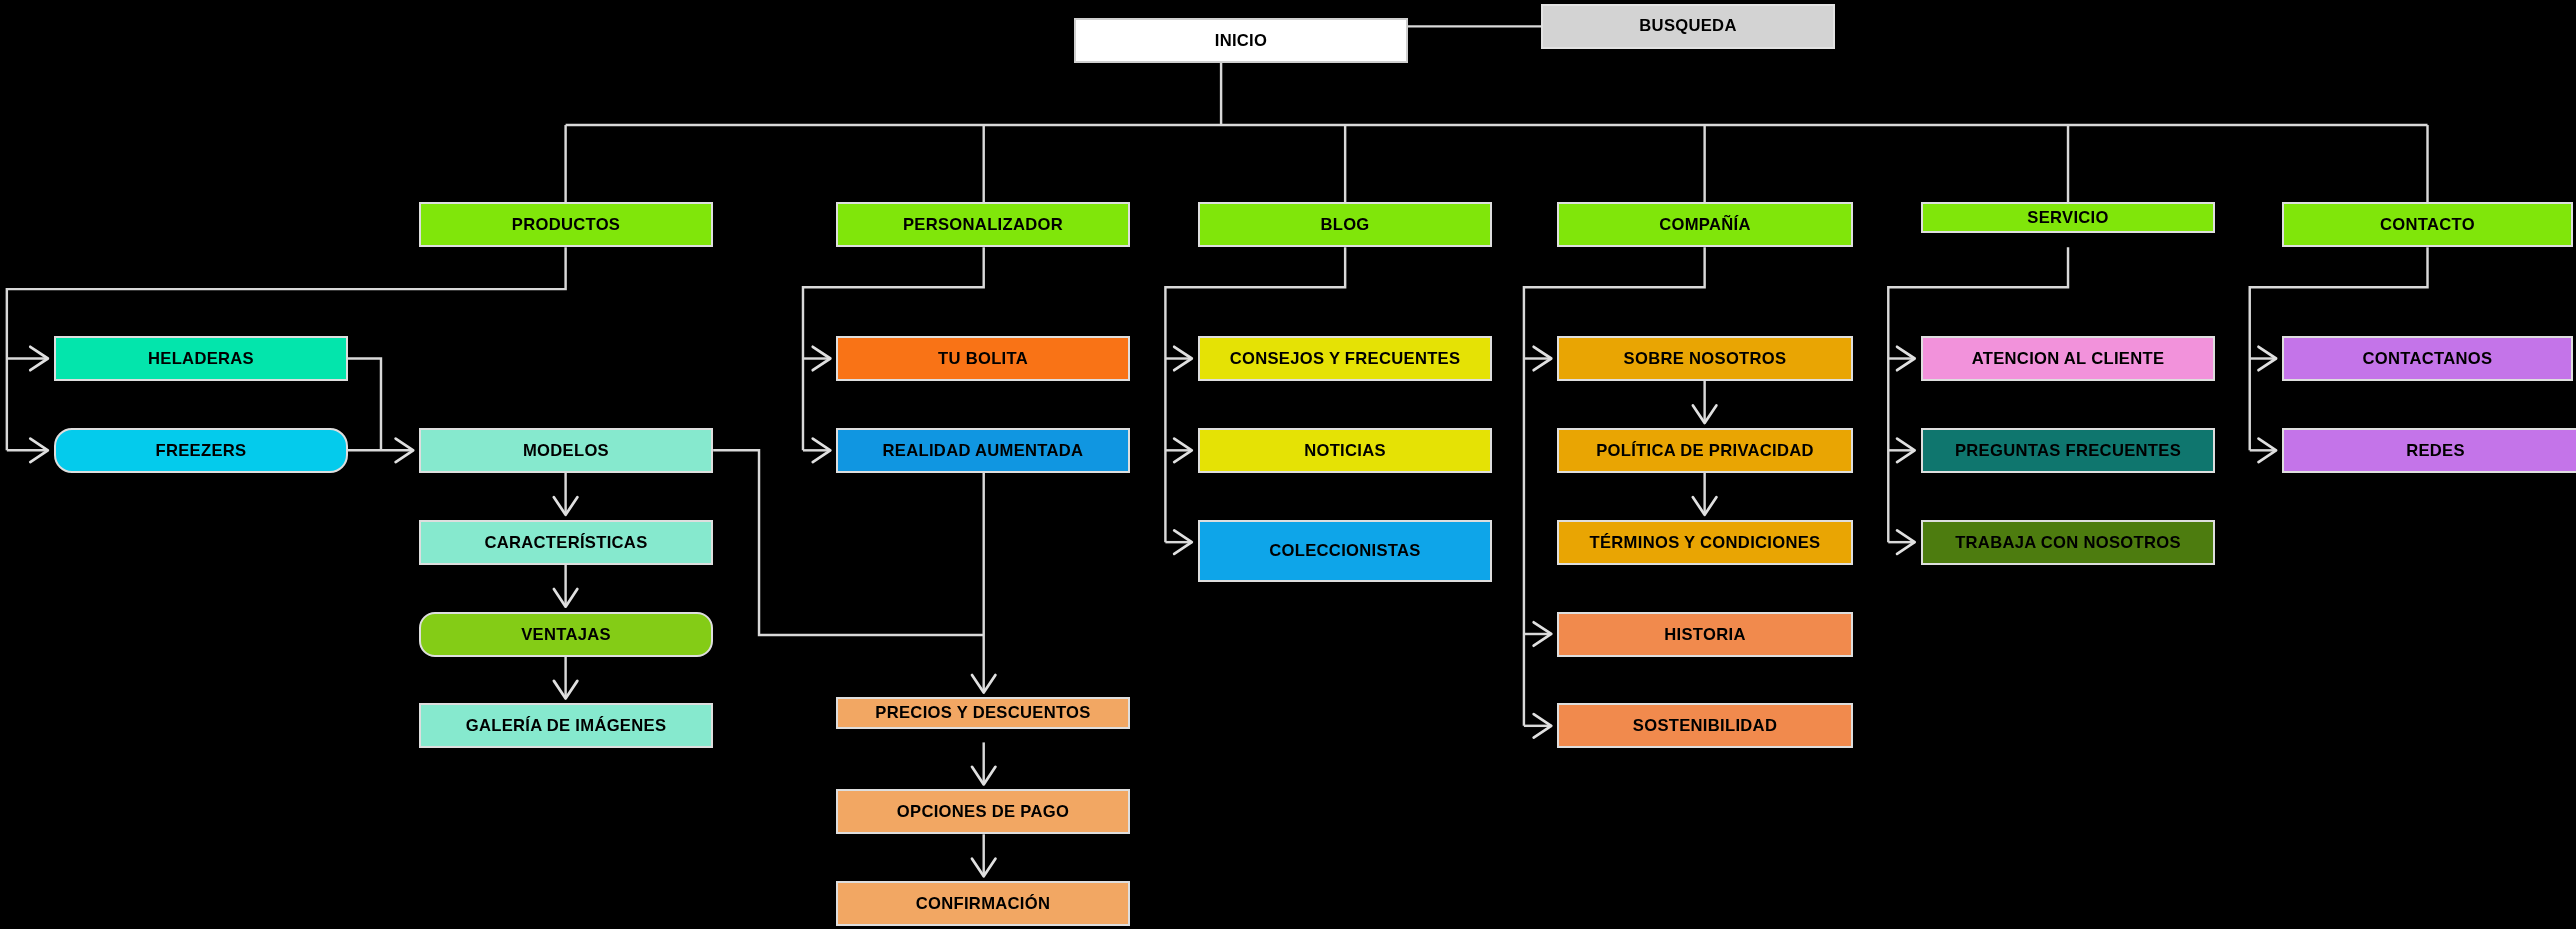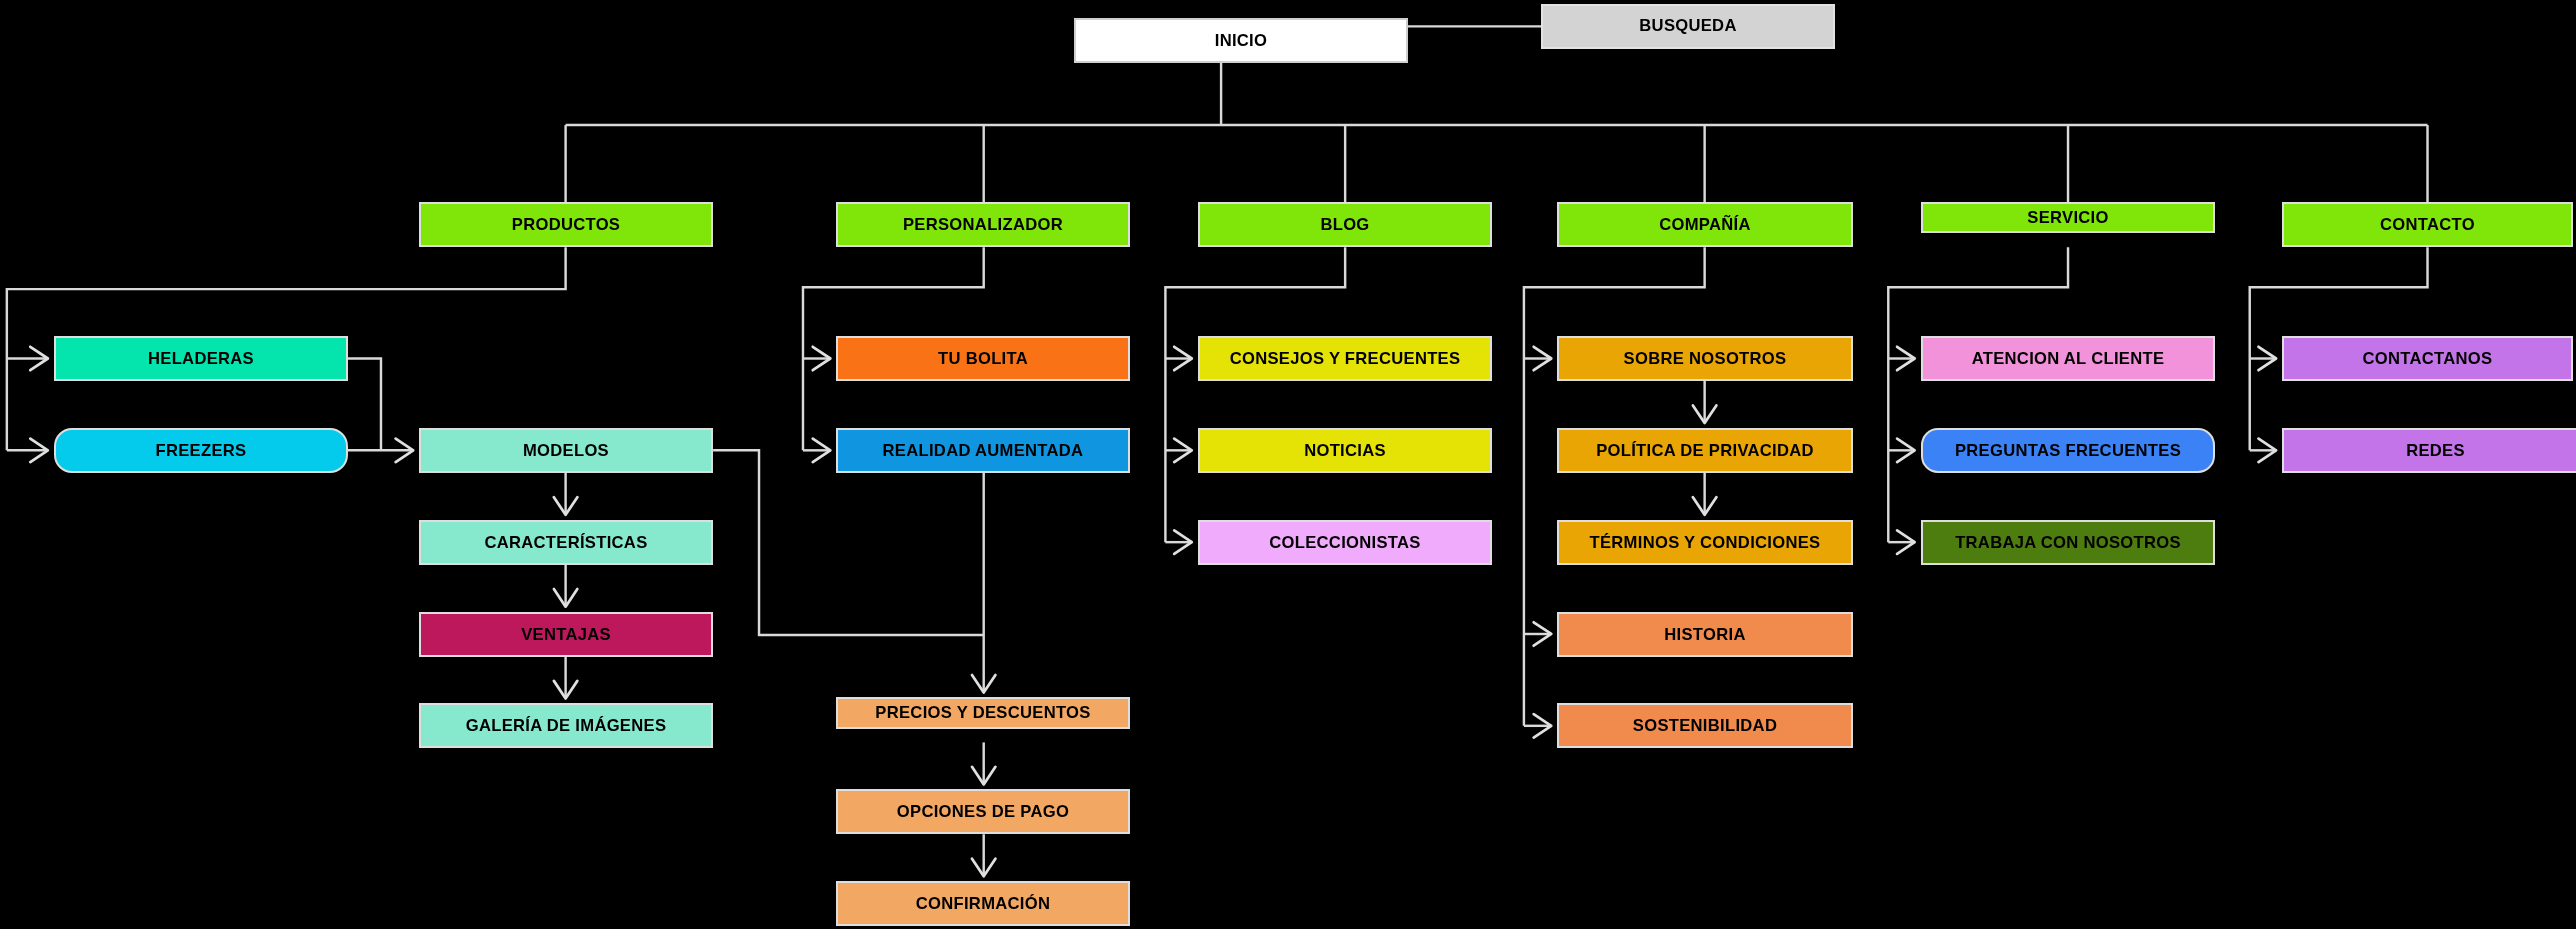--- a/index.html
+++ b/index.html
@@ -101,35 +101,35 @@
       <div class="node" style="left: 419px; top: 202px; width: 294px; height: 45px; background: rgb(128, 230, 10);">PRODUCTOS</div>
       <div class="node" style="left: 836px; top: 202px; width: 294px; height: 45px; background: rgb(128, 230, 10);">PERSONALIZADOR</div>
       <div class="node" style="left: 1198px; top: 202px; width: 294px; height: 45px; background: rgb(128, 230, 10);">BLOG</div>
       <div class="node" style="left: 1557px; top: 202px; width: 296px; height: 45px; background: rgb(128, 230, 10);">COMPAÑÍA</div>
       <div class="node" style="left: 1921px; top: 202px; width: 294px; height: 31px; background: rgb(128, 230, 10);">SERVICIO</div>
       <div class="node" style="left: 2282px; top: 202px; width: 291px; height: 45px; background: rgb(128, 230, 10);">CONTACTO</div>
       <div class="node" style="left: 54px; top: 336px; width: 294px; height: 45px; background: rgb(3, 229, 172);">HELADERAS</div>
       <div class="node" style="left: 54px; top: 428px; width: 294px; height: 45px; background: rgb(4, 203, 236); border-radius: 18px;">FREEZERS</div>
       <div class="node" style="left: 419px; top: 428px; width: 294px; height: 45px; background: rgb(134, 233, 206);">MODELOS</div>
       <div class="node" style="left: 419px; top: 520px; width: 294px; height: 45px; background: rgb(134, 233, 206);">CARACTERÍSTICAS</div>
-      <div class="node" style="left: 419px; top: 612px; width: 294px; height: 45px; background: #be185d;">VENTAJAS</div>
+      <div class="node" style="left: 419px; top: 612px; width: 294px; height: 45px; background: #84cc16; border-radius: 16px;">VENTAJAS</div>
       <div class="node" style="left: 419px; top: 703px; width: 294px; height: 45px; background: rgb(134, 233, 206);">GALERÍA DE IMÁGENES</div>
       <div class="node" style="left: 836px; top: 336px; width: 294px; height: 45px; background: #f97316;">TU BOLITA</div>
       <div class="node" style="left: 836px; top: 428px; width: 294px; height: 45px; background: rgb(16, 150, 225);">REALIDAD AUMENTADA</div>
       <div class="node" style="left: 836px; top: 697px; width: 294px; height: 32px; background: rgb(242, 167, 99);">PRECIOS Y DESCUENTOS</div>
       <div class="node" style="left: 836px; top: 789px; width: 294px; height: 45px; background: rgb(242, 167, 99);">OPCIONES DE PAGO</div>
       <div class="node" style="left: 836px; top: 881px; width: 294px; height: 45px; background: rgb(242, 167, 99);">CONFIRMACIÓN</div>
       <div class="node" style="left: 1198px; top: 336px; width: 294px; height: 45px; background: rgb(229, 226, 5);">CONSEJOS Y FRECUENTES</div>
       <div class="node" style="left: 1198px; top: 428px; width: 294px; height: 45px; background: rgb(229, 226, 5);">NOTICIAS</div>
-      <div class="node" style="left: 1198px; top: 520px; width: 294px; height: 45px; background: #f0abfc;">COLECCIONISTAS</div>
+      <div class="node" style="left: 1198px; top: 520px; width: 294px; height: 62px; background: #0ea5e9;">COLECCIONISTAS</div>
       <div class="node" style="left: 1557px; top: 336px; width: 296px; height: 45px; background: rgb(233, 165, 3);">SOBRE NOSOTROS</div>
       <div class="node" style="left: 1557px; top: 428px; width: 296px; height: 45px; background: rgb(233, 165, 3);">POLÍTICA DE PRIVACIDAD</div>
       <div class="node" style="left: 1557px; top: 520px; width: 296px; height: 45px; background: rgb(233, 165, 3);">TÉRMINOS Y CONDICIONES</div>
       <div class="node" style="left: 1557px; top: 612px; width: 296px; height: 45px; background: rgb(241, 138, 77);">HISTORIA</div>
       <div class="node" style="left: 1557px; top: 703px; width: 296px; height: 45px; background: rgb(241, 138, 77);">SOSTENIBILIDAD</div>
       <div class="node" style="left: 1921px; top: 336px; width: 294px; height: 45px; background: rgb(242, 146, 219);">ATENCION AL CLIENTE</div>
-      <div class="node" style="left: 1921px; top: 428px; width: 294px; height: 45px; background: #3b82f6; border-radius: 17px;">PREGUNTAS FRECUENTES</div>
+      <div class="node" style="left: 1921px; top: 428px; width: 294px; height: 45px; background: #0f766e;">PREGUNTAS FRECUENTES</div>
       <div class="node" style="left: 1921px; top: 520px; width: 294px; height: 45px; background: #4d7c0f;">TRABAJA CON NOSOTROS</div>
       <div class="node" style="left: 2282px; top: 336px; width: 291px; height: 45px; background: rgb(196, 116, 233);">CONTACTANOS</div>
       <div class="node" style="left: 2282px; top: 428px; width: 307px; height: 45px; background: rgb(196, 116, 233);">REDES</div>
     </div>
 </div>
 
 
 </body></html>

